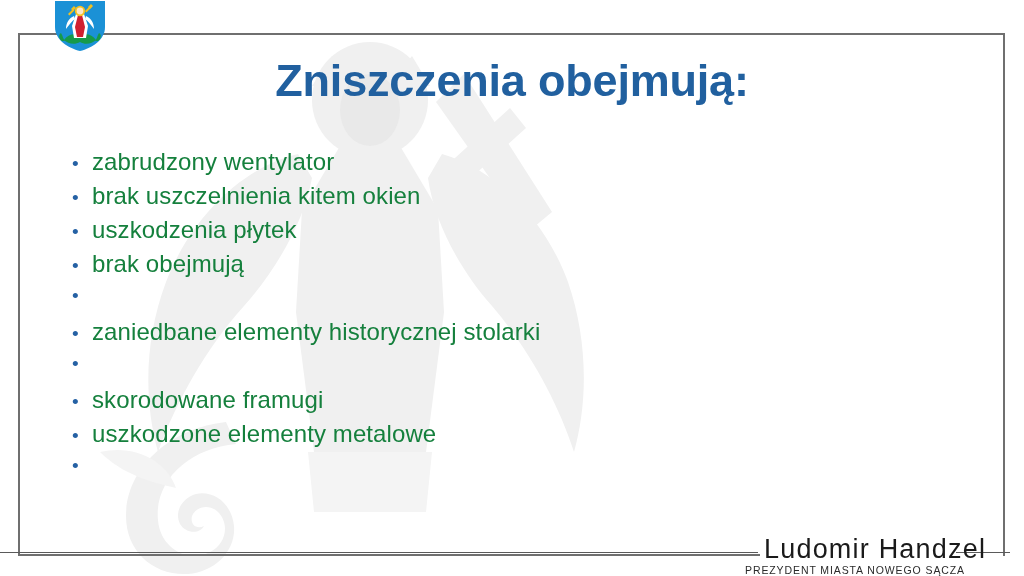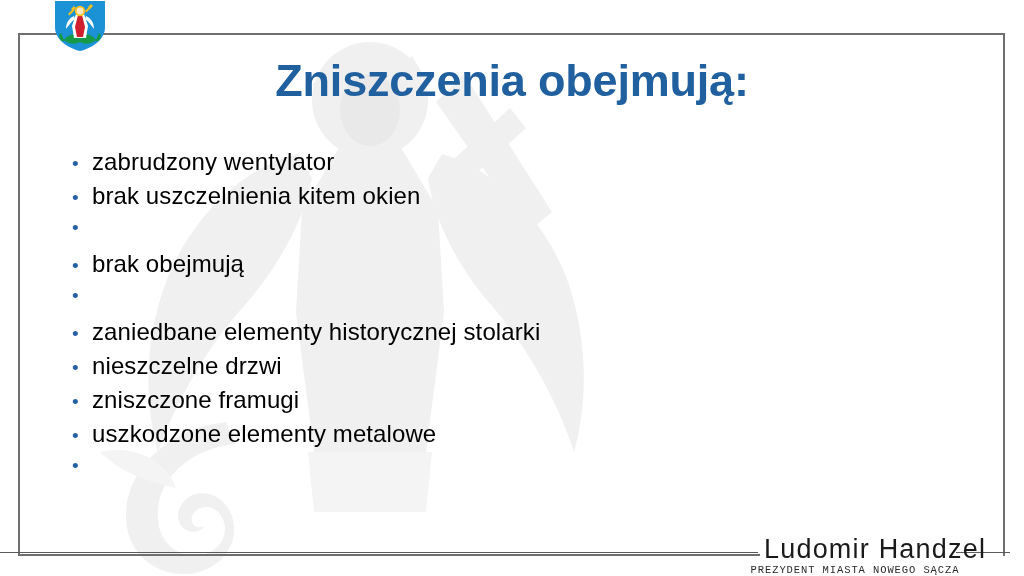--- a/index.html
+++ b/index.html
@@ -116,21 +116,21 @@
     height: 34px;
   }
   .bullet-dot {
     width: 20px;
     flex: 0 0 20px;
     color: #2561a4;
     font-size: 19px;
     line-height: 1;
   }
   .bullet-text {
-    color: #000000;
+    color: #15803d;
     font-size: 24px;
     line-height: 1;
     white-space: nowrap;
     letter-spacing: 0.1px;
   }
 
   
   .footer {
     position: absolute;
     left: 0;
@@ -172,21 +172,20 @@
   .footer-subtitle {
     position: absolute;
     left: 745px;
     top: 36px;
     width: 220px;
     text-align: center;
     font-size: 10.5px;
     color: #2a2a2a;
     letter-spacing: 0.9px;
     white-space: nowrap;
-    font-family: Liberation Mono, monospace;
   }
 </style>
 </head>
 <body>
 
 <div class="slide">
 
   <div class="watermark">
     <svg viewBox="0 0 620 600" xmlns="http://www.w3.org/2000/svg">
       <g fill="#f0f0f0" stroke="none">
@@ -261,39 +260,39 @@
     <li class="bullet-row">
       <span class="bullet-dot">•</span>
       <span class="bullet-text">zabrudzony wentylator</span>
     </li>
     <li class="bullet-row">
       <span class="bullet-dot">•</span>
       <span class="bullet-text">brak uszczelnienia kitem okien</span>
     </li>
     <li class="bullet-row">
       <span class="bullet-dot">•</span>
+      <span class="bullet-text">uszkodzenia płytek</span>
     </li>
     <li class="bullet-row">
       <span class="bullet-dot">•</span>
       <span class="bullet-text">brak obejmują</span>
     </li>
     <li class="bullet-row">
       <span class="bullet-dot">•</span>
     </li>
     <li class="bullet-row">
       <span class="bullet-dot">•</span>
       <span class="bullet-text">zaniedbane elementy historycznej stolarki</span>
     </li>
     <li class="bullet-row">
       <span class="bullet-dot">•</span>
-      <span class="bullet-text">nieszczelne drzwi</span>
-    </li>
-    <li class="bullet-row">
-      <span class="bullet-dot">•</span>
-      <span class="bullet-text">zniszczone framugi</span>
+    </li>
+    <li class="bullet-row">
+      <span class="bullet-dot">•</span>
+      <span class="bullet-text">skorodowane framugi</span>
     </li>
     <li class="bullet-row">
       <span class="bullet-dot">•</span>
       <span class="bullet-text">uszkodzone elementy metalowe</span>
     </li>
     <li class="bullet-row">
       <span class="bullet-dot">•</span>
     </li>
   </ul>
 

